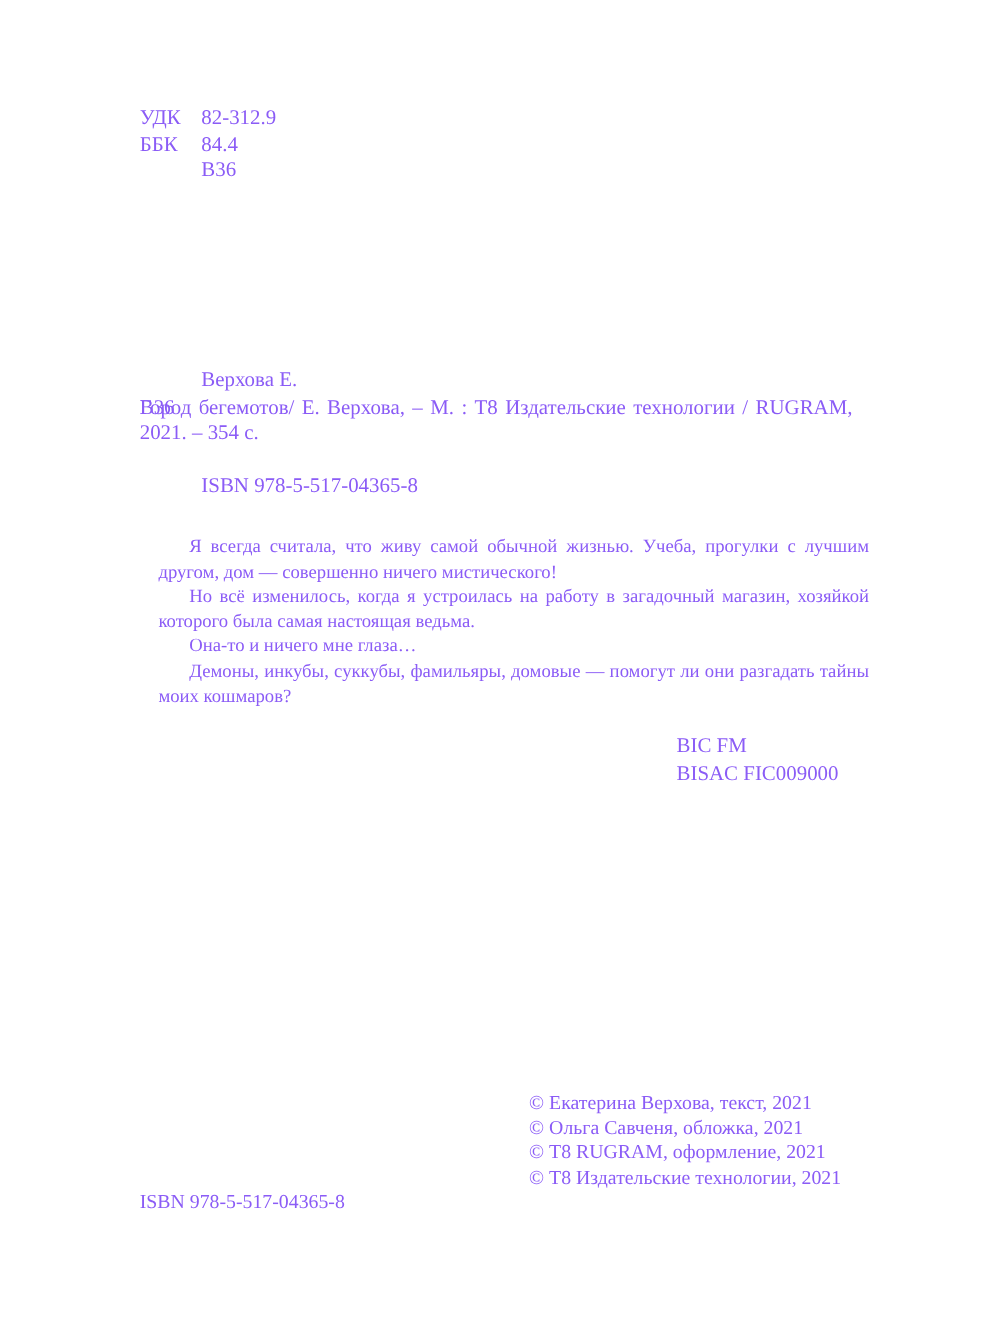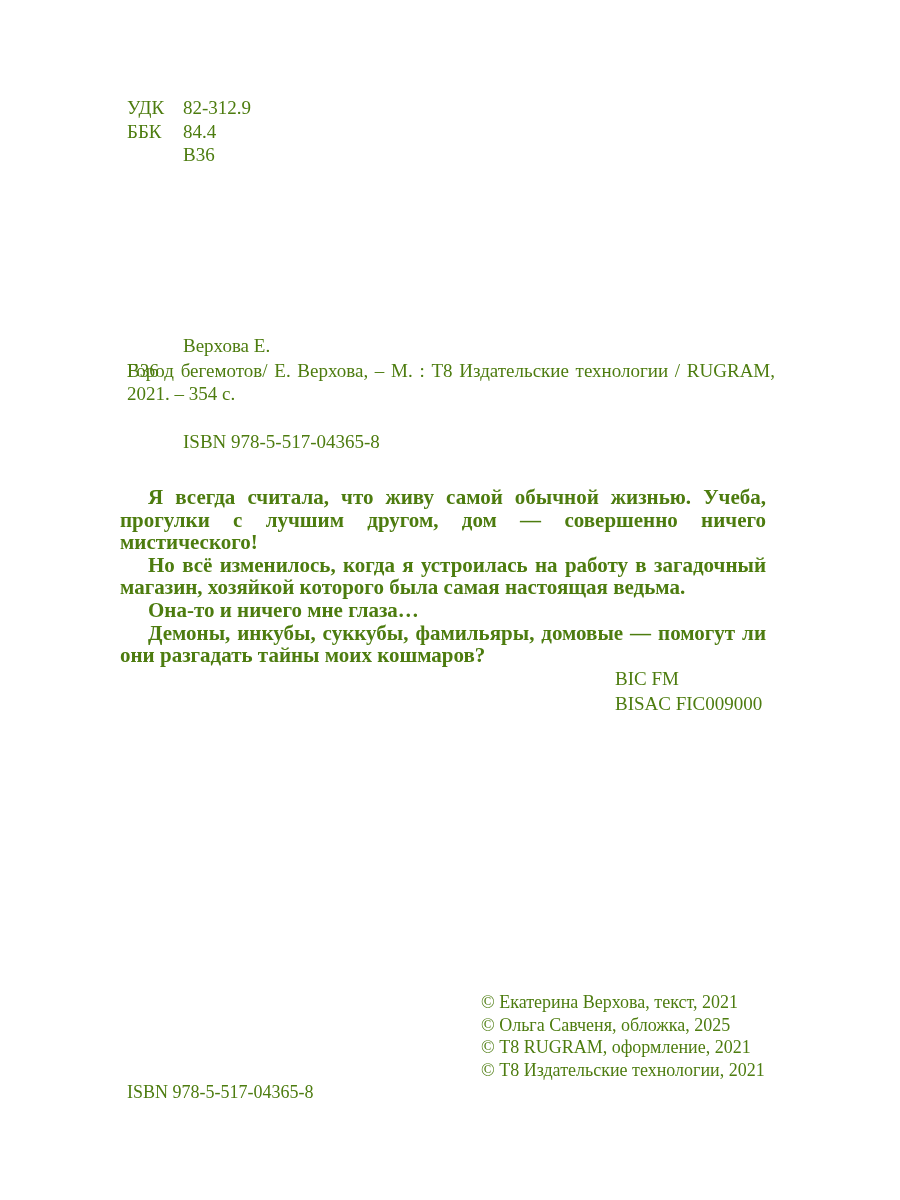--- a/index.html
+++ b/index.html
@@ -3,21 +3,21 @@
 <meta charset="utf-8">
 <style>
   * { margin: 0; padding: 0; box-sizing: border-box; }
   html, body { background: #e8e8e8; }
   body { font-family: "Liberation Serif", "DejaVu Serif", serif; }
   .page {
     position: relative;
     width: 900px;
     height: 1200px;
     background: #ffffff;
-    color: #4d7c0f;
+    color: #8b5cf6;
     overflow: hidden;
     margin: 0 auto;
   }
 
   
   .meta-block {
     position: absolute;
     left: 127px;
     top: 96px;
     font-size: 19px;
@@ -53,26 +53,26 @@
     text-align: justify;
   }
   .isbn-top {
     margin-left: 56px;
     margin-top: 24px;
   }
 
   
   .annotation-block {
     position: absolute;
-    left: 120px;
+    left: 144px;
     top: 486px;
     width: 646px;
-    font-size: 21px;
+    font-size: 17px;
     line-height: 22.6px;
-    font-weight: bold;
+    font-weight: normal;
   }
   .annotation-block p {
     text-indent: 28px;
     text-align: justify;
   }
 
   
   .bic-block {
     position: absolute;
     left: 615px;
@@ -136,20 +136,20 @@
     <p>Демоны, инкубы, суккубы, фамильяры, домовые — помогут ли они разгадать тайны моих кошмаров?</p>
   </div>
 
   <div class="bic-block">
     <div>BIC FM</div>
     <div>BISAC FIC009000</div>
   </div>
 
   <div class="copyright-block">
     <div>© Екатерина Верхова, текст, 2021</div>
-    <div>© Ольга Савченя, обложка, 2025</div>
+    <div>© Ольга Савченя, обложка, 2021</div>
     <div>© Т8 RUGRAM, оформление, 2021</div>
     <div>© Т8 Издательские технологии, 2021</div>
   </div>
 
   <div class="isbn-bottom">ISBN 978-5-517-04365-8</div>
 
 </div>
 
 </body></html>

